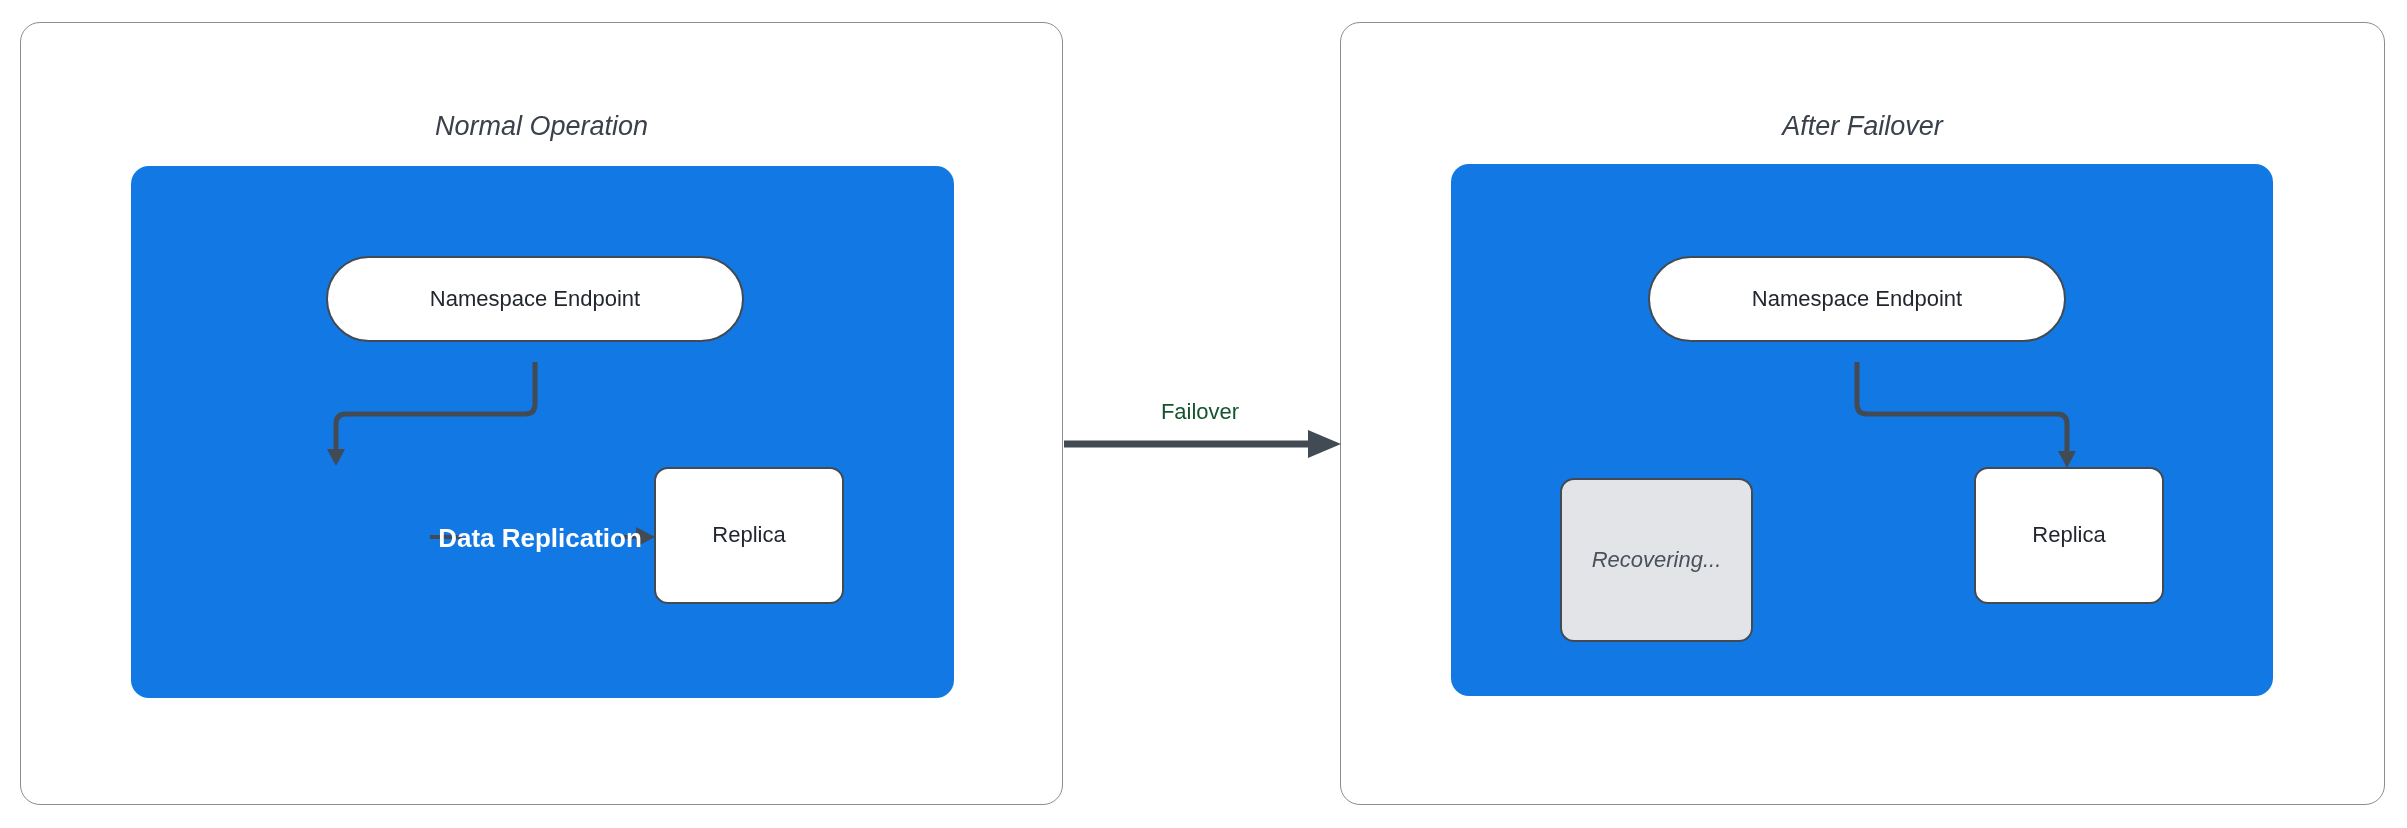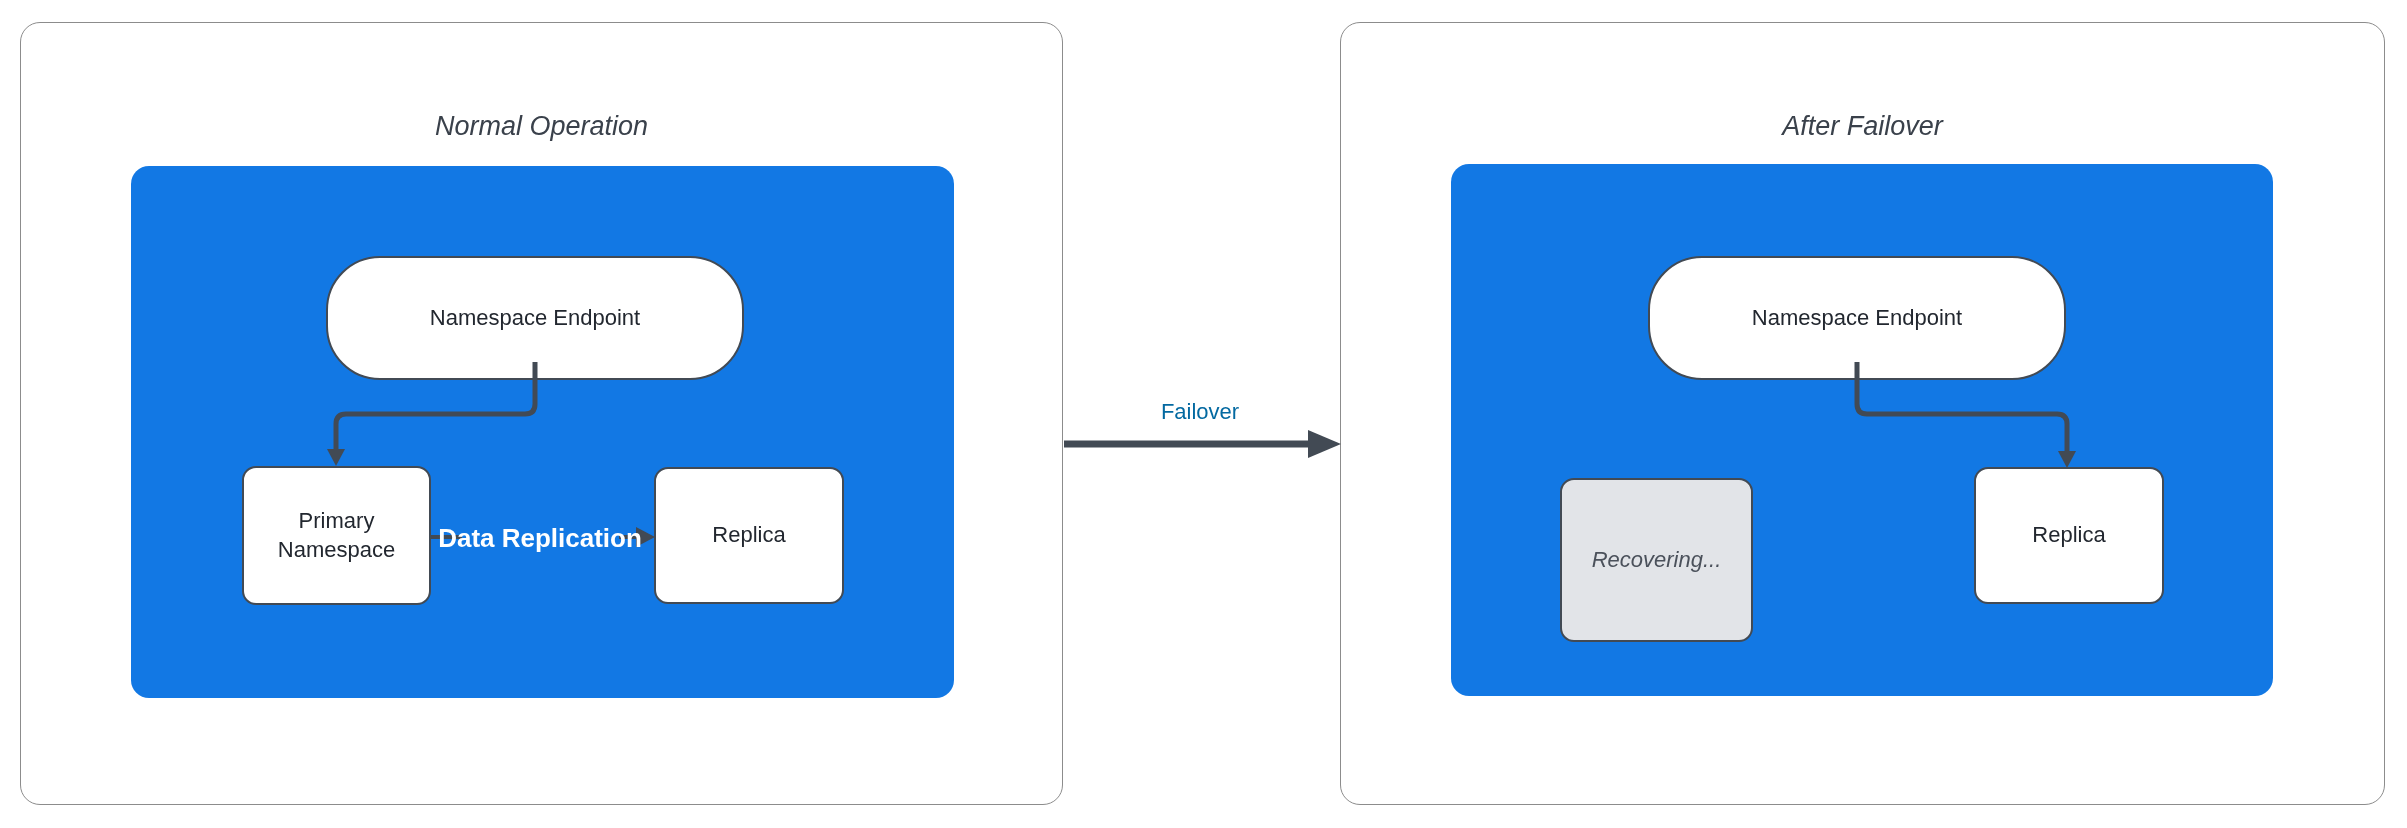--- a/index.html
+++ b/index.html
@@ -46,21 +46,21 @@
     display: flex;
     align-items: center;
     justify-content: center;
     text-align: center;
     font-size: 22px;
     color: #22272f;
     line-height: 1.3;
   }
   .pill {
     width: 418px;
-    height: 124px;
+    height: 86px;
     border-radius: 54px;
   }
   .box {
     width: 190px;
     height: 138px;
     border-radius: 14px;
     padding: 0 14px;
   }
   .pill-left      { left: 195px; top: 90px; }
   .pill-right     { left: 197px; top: 92px; }
@@ -80,36 +80,33 @@
     position: absolute;
     z-index: 6;
     text-align: center;
   }
   .label-replication {
     left: 430px; top: 523px; width: 220px;
     font-size: 26px; font-weight: bold; color: #ffffff;
   }
   .label-failover {
     left: 1100px; top: 399px; width: 200px;
-    font-size: 22px; color: #0369a1;
+    font-size: 22px; color: #14532d;
   }
 </style>
 </head>
 <body>
 
 <div class="canvas">
 
   <div class="panel panel-left">
     <div class="panel-title">Normal Operation</div>
     <div class="group group-left">
       <div class="node pill pill-left">
         <span>Namespace Endpoint</span>
-      </div>
-      <div class="node box box-primary">
-        <span>Primary Namespace</span>
       </div>
       <div class="node box box-replica-l">
         <span>Replica</span>
       </div>
     </div>
   </div>
 
   <div class="panel panel-right">
     <div class="panel-title">After Failover</div>
     <div class="group group-right">

